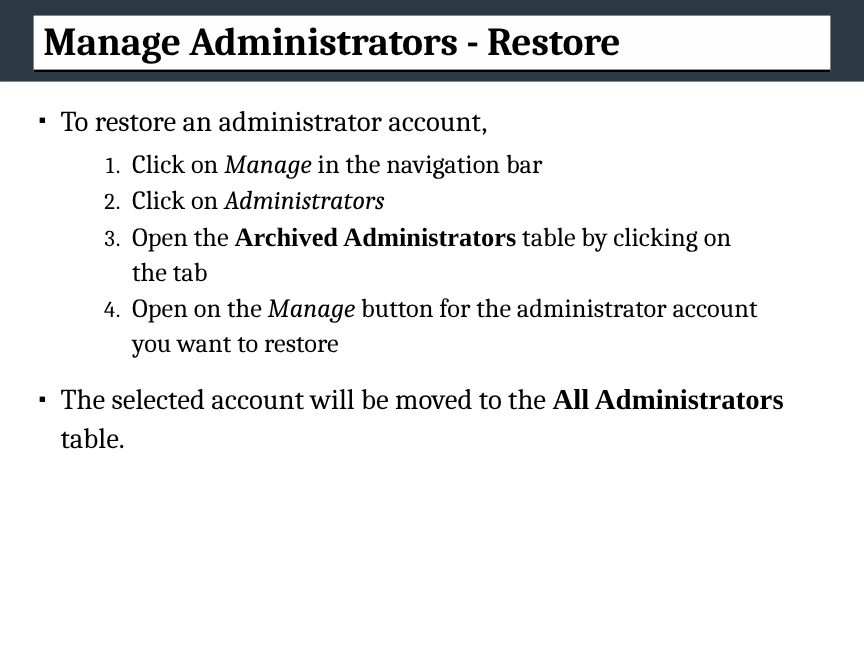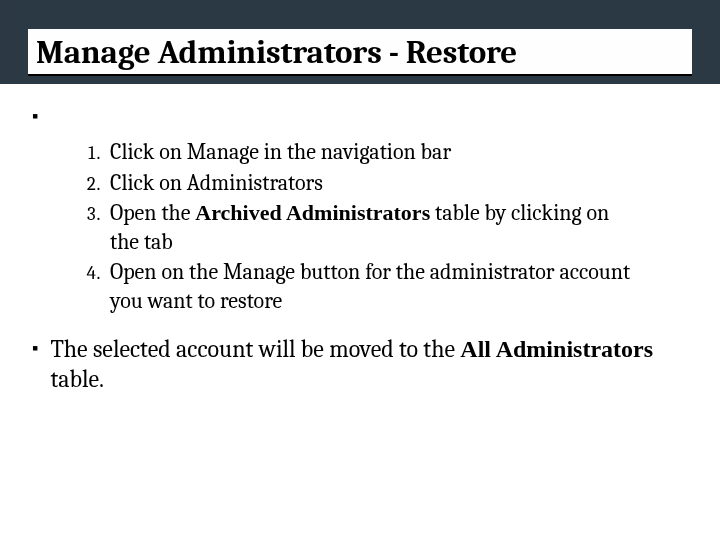--- a/index.html
+++ b/index.html
@@ -8,21 +8,21 @@
     width: 720px;
     height: 540px;
     background: #ffffff;
     font-family: Cambria, Georgia, "Times New Roman", serif;
     color: #000;
     overflow: hidden;
   }
   .header {
     position: relative;
     width: 720px;
-    height: 84px;
+    height: 68px;
     background: #2b3944;
     background-image:
       linear-gradient(90deg, rgba(255,255,255,0.03) 0 2px, transparent 2px 120px),
       linear-gradient(90deg, rgba(0,0,0,0.12) 0 2px, transparent 2px 60px);
   }
   .title-wrap {
     position: absolute;
     left: 28px;
     right: 28px;
     bottom: 8px;
@@ -59,36 +59,37 @@
     line-height: 1.3;
   }
   ol.steps li {
     margin-bottom: 2px;
     padding-left: 6px;
   }
   ol.steps li::marker {
     font-size: 19px;
   }
   .step-text { }
-  .it { }
+  .it { font-style: italic; }
   .bd { font-weight: 700; font-family: Liberation Serif, serif; }
 </style>
 </head>
 <body>
 
 <div class="header">
   <div class="title-wrap">
     <div class="title">Manage Administrators - Restore</div>
   </div>
 </div>
 
 <div class="content">
 
   <div class="bullet-line">
     <span class="bullet-sq">▪</span>
+    <span>To restore an administrator account,</span>
   </div>
 
   <ol class="steps">
     <li>
       <span class="step-text"><span>Click on </span><span class="it">Manage</span><span> in the navigation bar</span></span>
     </li>
     <li>
       <span class="step-text"><span>Click on </span><span class="it">Administrators</span></span>
     </li>
     <li>

